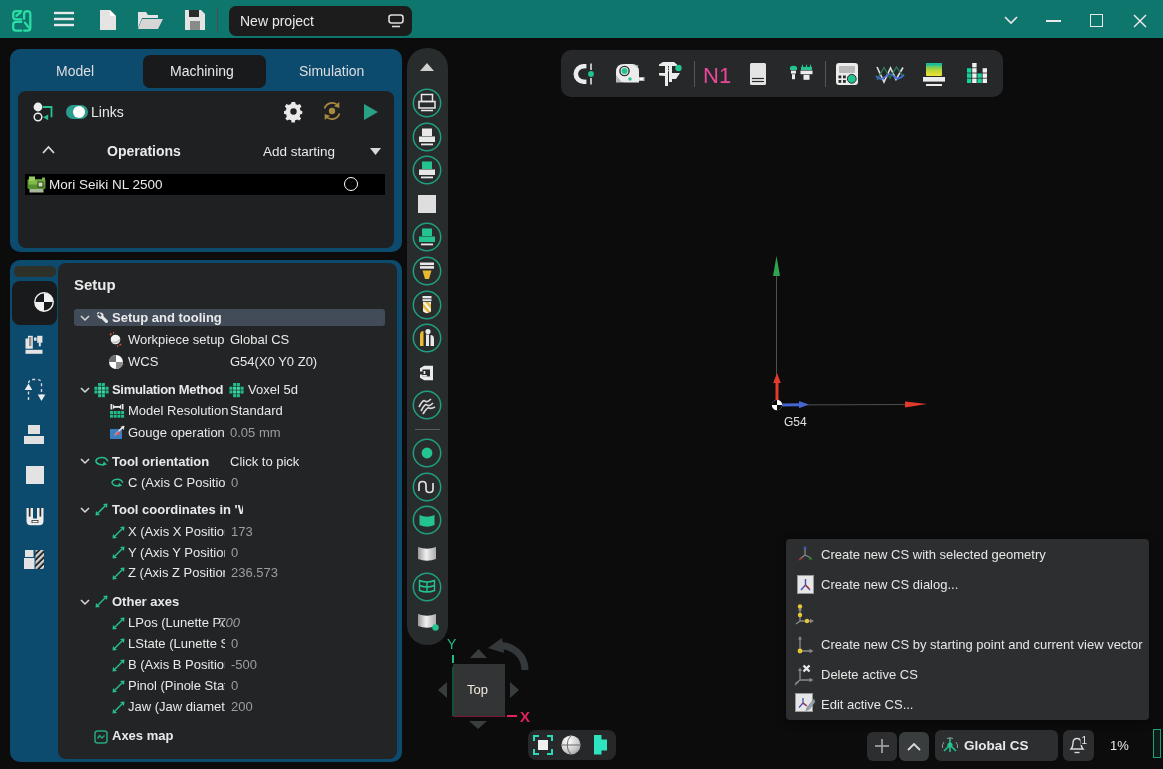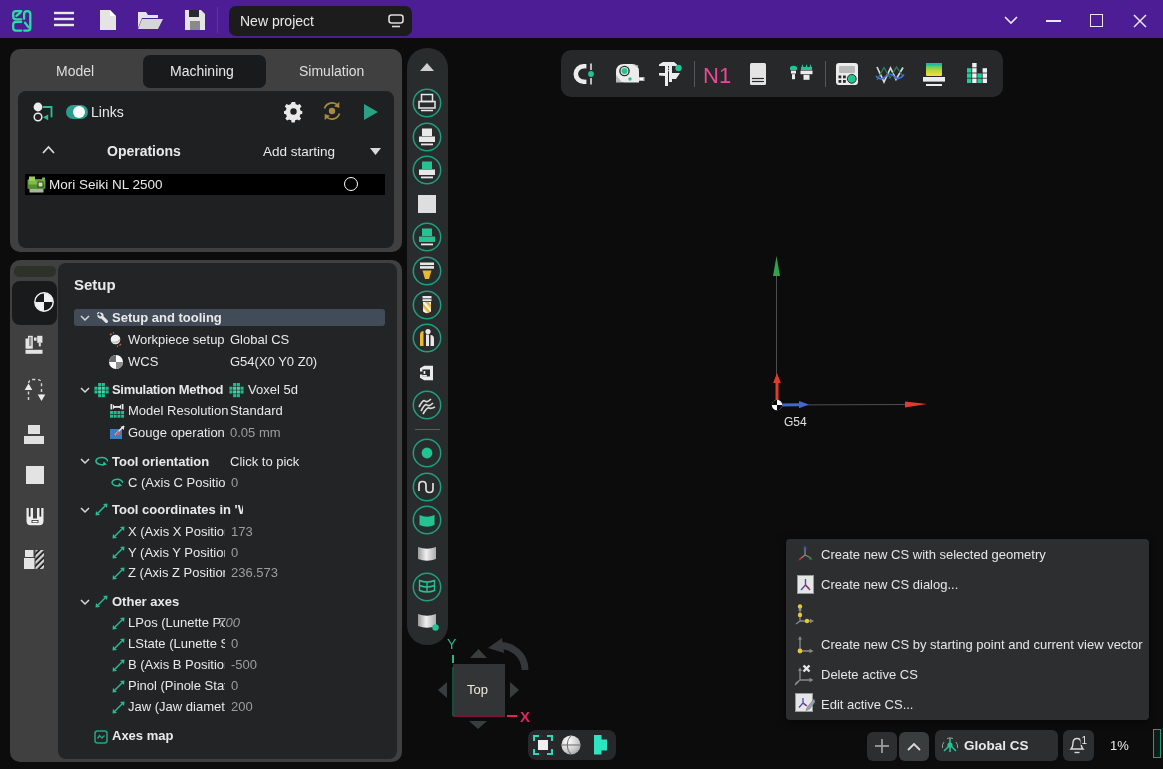--- a/index.html
+++ b/index.html
@@ -1,20 +1,20 @@
 <!DOCTYPE html>
 <html><head>
 <meta charset="utf-8">
 <style>
 * { margin:0; padding:0; box-sizing:border-box; }
 html,body { width:1163px; height:769px; overflow:hidden; background:#0c0c0d; font-family:"Liberation Sans", sans-serif; }
 .abs { position:absolute; }
-#titlebar { position:absolute; left:0; top:0; width:1163px; height:38px; background:#4c1d95;text-align:center; }
+#titlebar { position:absolute; left:0; top:0; width:1163px; height:38px; background:#0f766e;text-align:center; }
 #main { position:absolute; left:0; top:42px; width:1163px; height:727px; background:#0c0c0d; }
-.panel { position:absolute; background:#404040; border-radius:10px; }
+.panel { position:absolute; background:#0c4a6e; border-radius:10px; }
 .txt { position:absolute; color:#e9e9e9; font-size:14px; white-space:nowrap; }
 .menutxt { position:absolute; color:#e6e6e6; font-size:13px; white-space:nowrap; }
 svg { position:absolute; overflow:visible; }
 .rowtxt { position:absolute; color:#e9e9e9; font-size:13px; line-height:16px; white-space:nowrap; }
 .bold { font-weight:bold; }
 .grayv { color:#9d9d9d; }
 .clip97 { width:97px; overflow:hidden; }
 </style>
 </head>
 <body>

